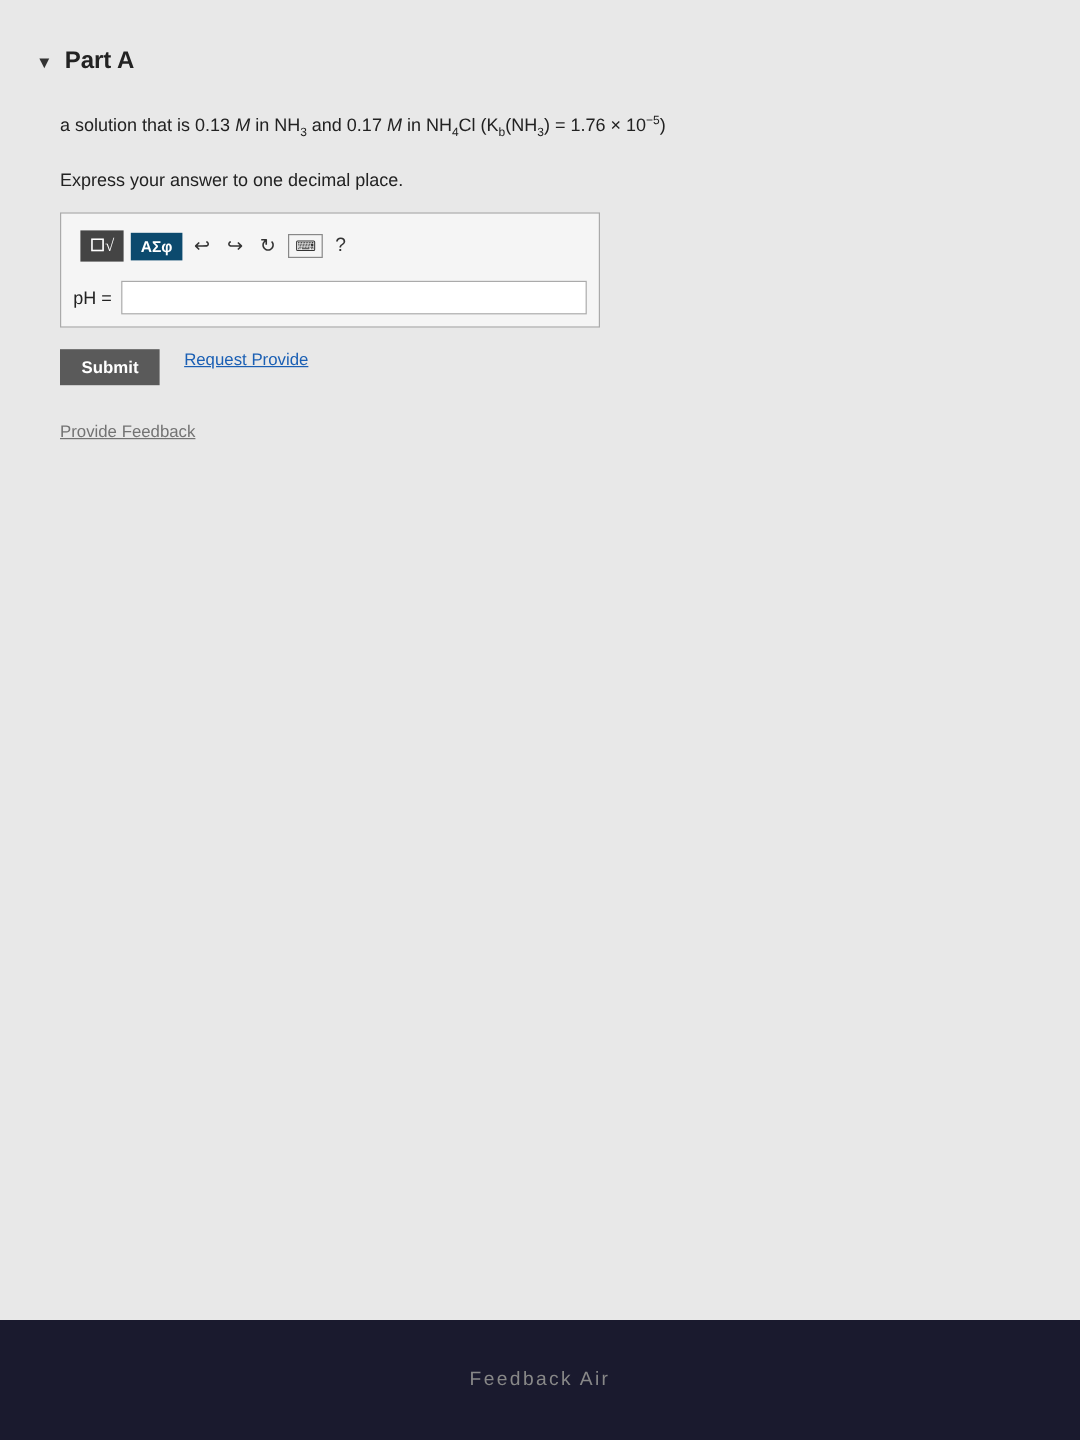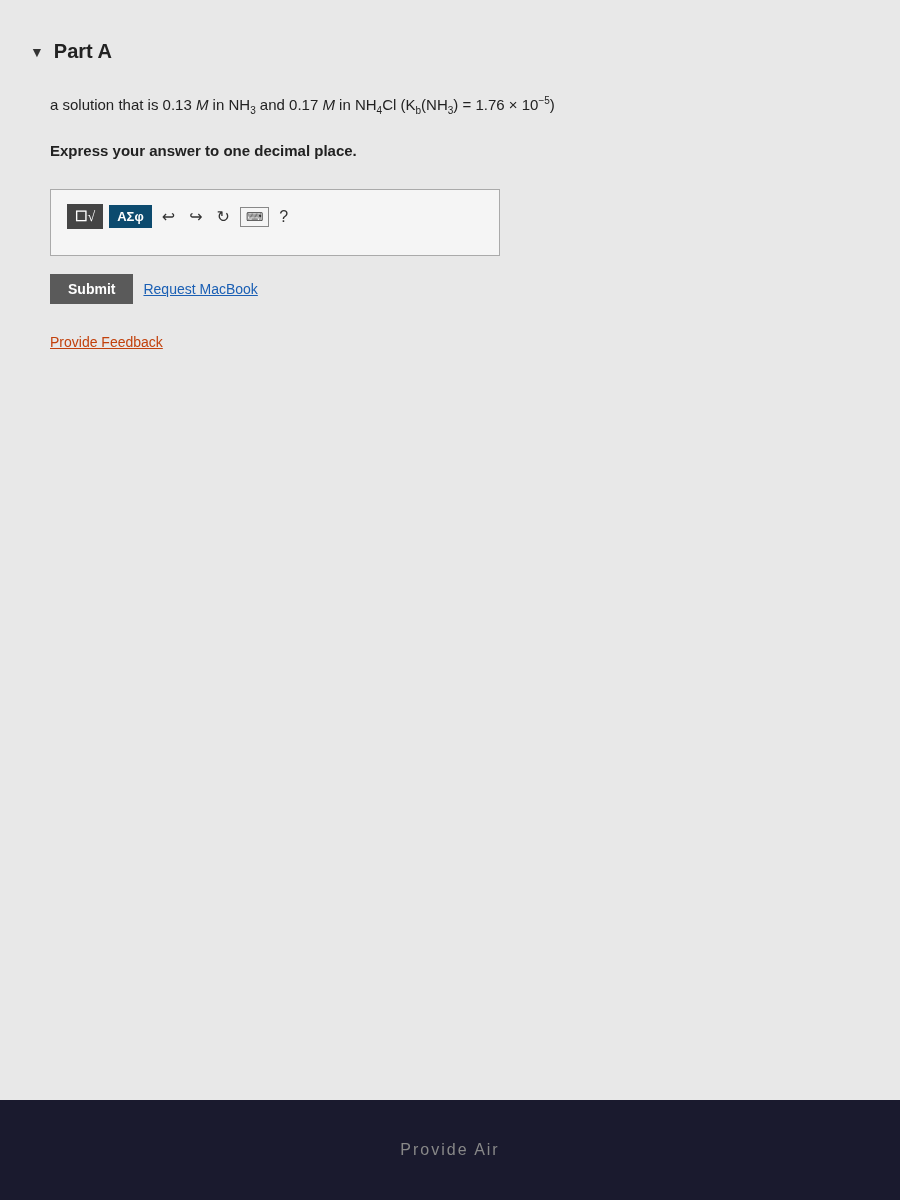--- a/index.html
+++ b/index.html
@@ -68,23 +68,23 @@
 
     .question-text {
       font-size: 15px;
       color: #222;
       margin-bottom: 24px;
       line-height: 1.5;
     }
 
     .instructions {
       font-size: 15px;
-      font-weight: bold;
-      color: #222;
-      margin-bottom: 30px;
+      font-weight: normal;
+      color: #222;
+      margin-bottom: 18px;
     }
 
     .answer-box {
       border: 1px solid #aaa;
       background: #f5f5f5;
       padding: 10px;
       width: 450px;
       margin-bottom: 18px;
     }
 
@@ -148,22 +148,22 @@
       height: 28px;
       border: 1px solid #aaa;
       background: white;
       padding: 2px 6px;
       font-size: 14px;
       outline: none;
     }
 
     .action-row {
       display: flex;
-      align-items: center;
-      gap: 10px;
+      align-items: flex-start;
+      gap: 20px;
       margin-bottom: 30px;
       margin-top: 4px;
     }
 
     .submit-btn {
       background: #5a5a5a;
       color: white;
       border: none;
       padding: 7px 18px;
       font-size: 14px;
@@ -174,21 +174,21 @@
     .request-answer-link {
       color: #1a5fb4;
       font-size: 14px;
       text-decoration: underline;
       cursor: pointer;
       background: none;
       border: none;
     }
 
     .provide-feedback-link {
-      color: #c2410c;
+      color: #737373;
       font-size: 14px;
       cursor: pointer;
       background: none;
       border: none;
       display: block;
       margin-top: 14px;
     }
 
     sup {
       font-size: 10px;
@@ -241,29 +241,33 @@
           <span>↻</span>
         </button>
         <button class="toolbar-icon-btn keyboard-icon" title="Keyboard">
           <span>⌨</span>
         </button>
         <button class="toolbar-icon-btn" title="Help">
           <span>?</span>
         </button>
       </div>
 
+      <div class="ph-row">
+        <span class="ph-label">pH =</span>
+        <input class="ph-input" type="text" value="" style="">
+      </div>
 
     </div>
 
     <div class="action-row">
       <button class="submit-btn">Submit</button>
-      <a class="request-answer-link" href="#">Request MacBook</a>
+      <a class="request-answer-link" href="#">Request Provide</a>
     </div>
 
     <a class="provide-feedback-link" href="#">Provide Feedback</a>
 
   </div>
 
 </div>
 
 <div class="bottom-bar">
-  <span class="bottom-bar-text">Provide Air</span>
+  <span class="bottom-bar-text">Feedback Air</span>
 </div>
 
 </body></html>

